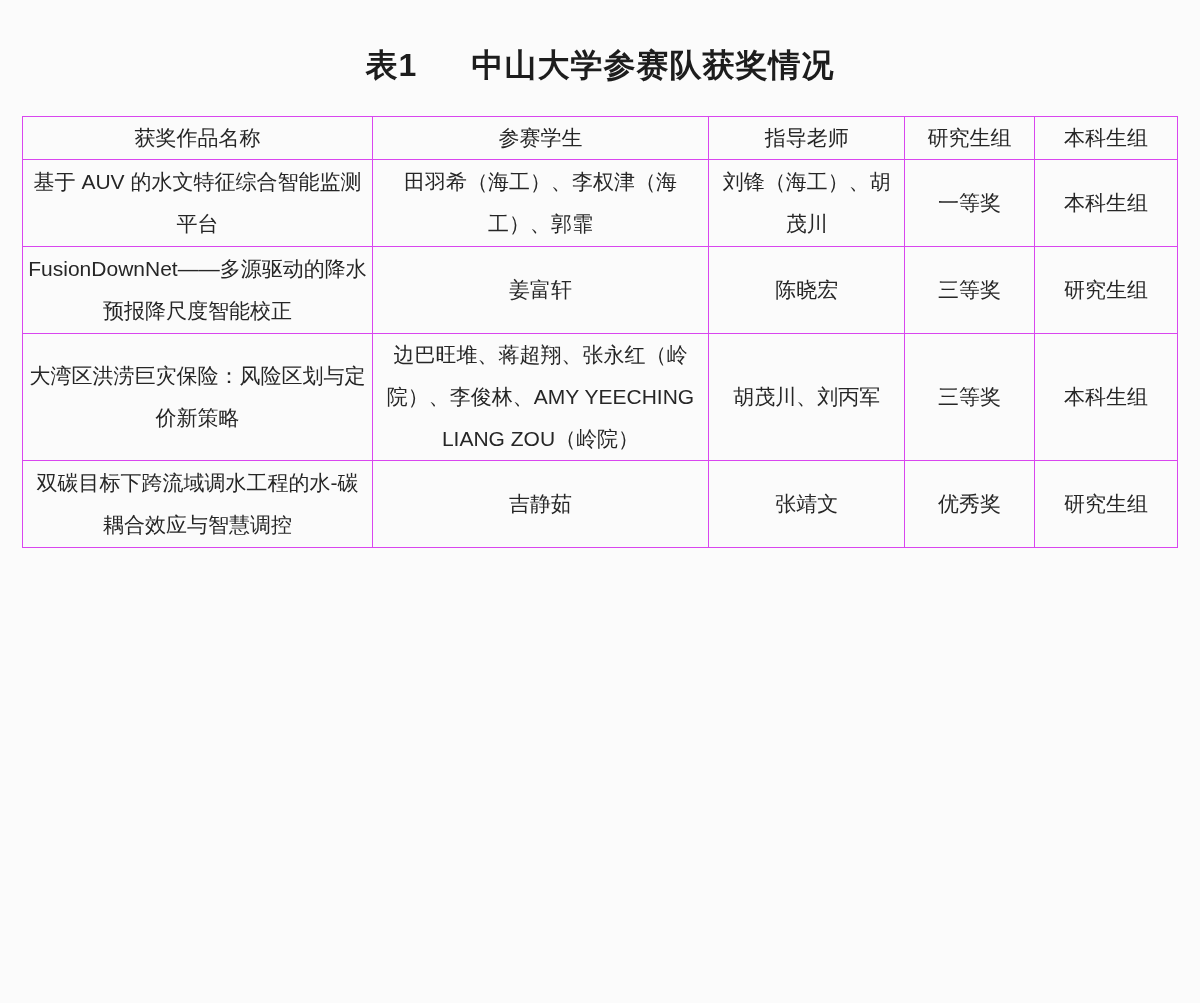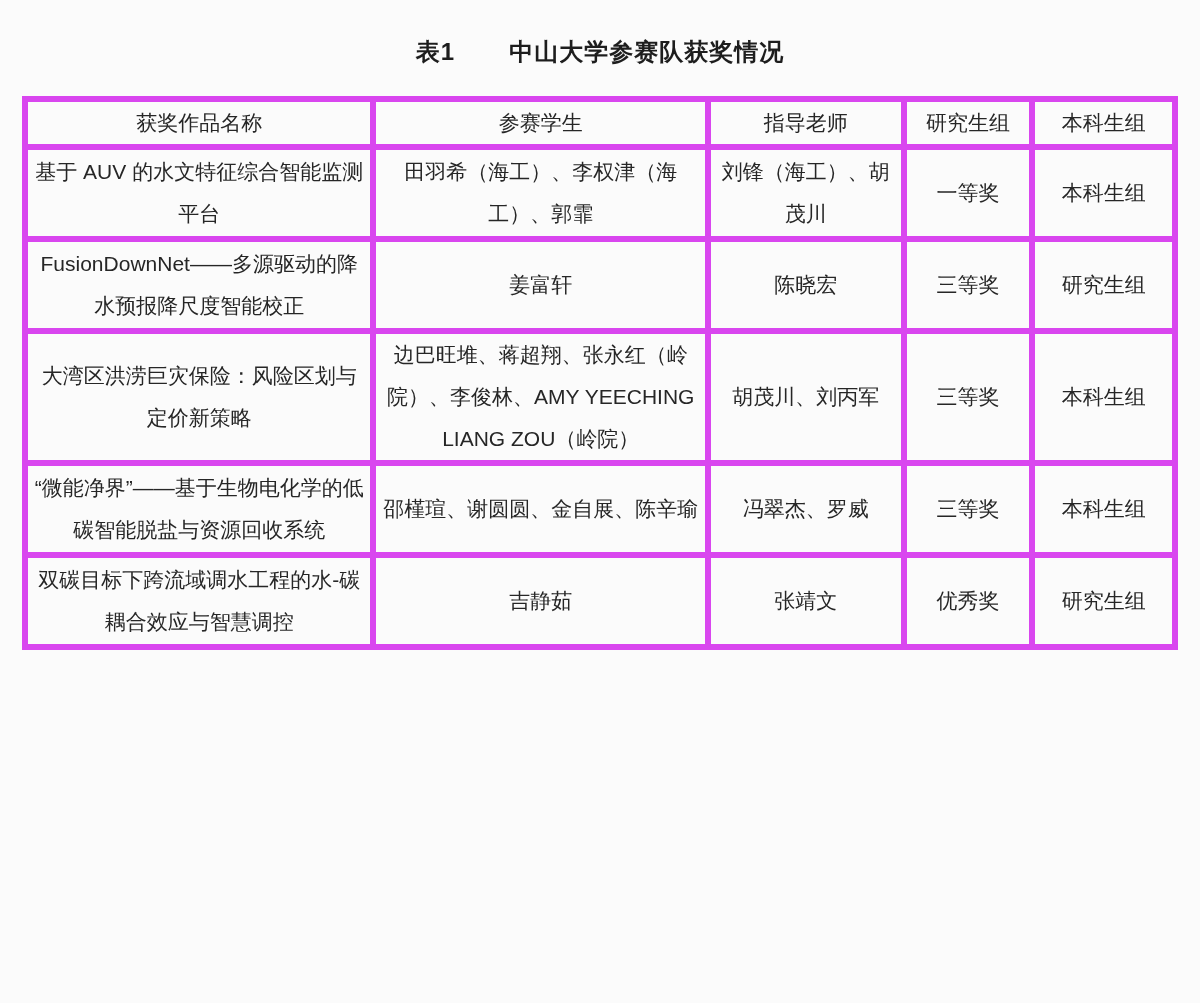--- a/index.html
+++ b/index.html
@@ -12,39 +12,39 @@
   .page {
     width: 1200px;
     height: 1003px;
     box-sizing: border-box;
     padding-top: 26px;
     background: #fbfbfb;
     overflow: hidden;
   }
   .title {
     text-align: center;
-    font-size: 24px;
+    font-size: 32px;
     font-weight: bold;
     color: #1d1d1d;
-    margin: 10px 0 28px 0;
+    margin: 18px 0 28px 0;
     letter-spacing: 1px;
   }
   .title .title-label {
     margin-right: 54px;
   }
   table.awards {
     width: 1156px;
     margin: 0 auto;
     border-collapse: collapse;
     table-layout: fixed;
     background: transparent;
   }
   table.awards th,
   table.awards td {
-    border: 6px solid #d946ef;
+    border: 1px solid #d946ef;
     text-align: center;
     vertical-align: middle;
     font-size: 21px;
     line-height: 42px;
     padding: 0 5px;
     word-break: break-word;
     font-weight: normal;
     color: #262626;
   }
   table.awards thead th {
@@ -98,27 +98,20 @@
     <td class="cell-group">研究生组</td>
   </tr>
         <tr class="body-row">
     <td class="cell-work">大湾区洪涝巨灾保险：风险区划与定价新策略</td>
     <td class="cell-students">边巴旺堆、蒋超翔、张永红（岭院）、李俊林、AMY YEECHING LIANG ZOU（岭院）</td>
     <td class="cell-teachers">胡茂川、刘丙军</td>
     <td class="cell-award">三等奖</td>
     <td class="cell-group">本科生组</td>
   </tr>
         <tr class="body-row">
-    <td class="cell-work">“微能净界”——基于生物电化学的低碳智能脱盐与资源回收系统</td>
-    <td class="cell-students">邵槿瑄、谢圆圆、金自展、陈辛瑜</td>
-    <td class="cell-teachers">冯翠杰、罗威</td>
-    <td class="cell-award">三等奖</td>
-    <td class="cell-group">本科生组</td>
-  </tr>
-        <tr class="body-row">
     <td class="cell-work">双碳目标下跨流域调水工程的水-碳耦合效应与智慧调控</td>
     <td class="cell-students">吉静茹</td>
     <td class="cell-teachers">张靖文</td>
     <td class="cell-award">优秀奖</td>
     <td class="cell-group">研究生组</td>
   </tr>
       </tbody>
   </table>
 
 </div>

